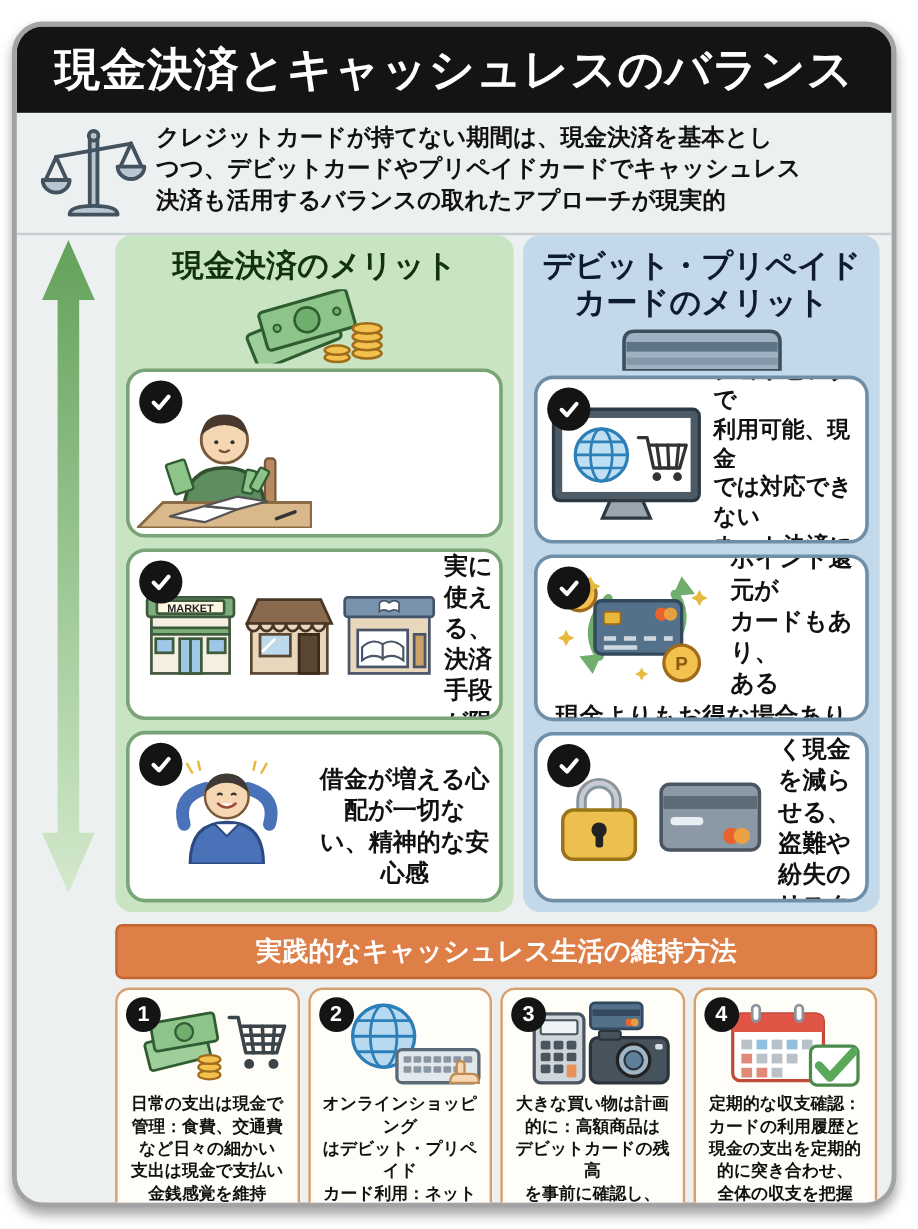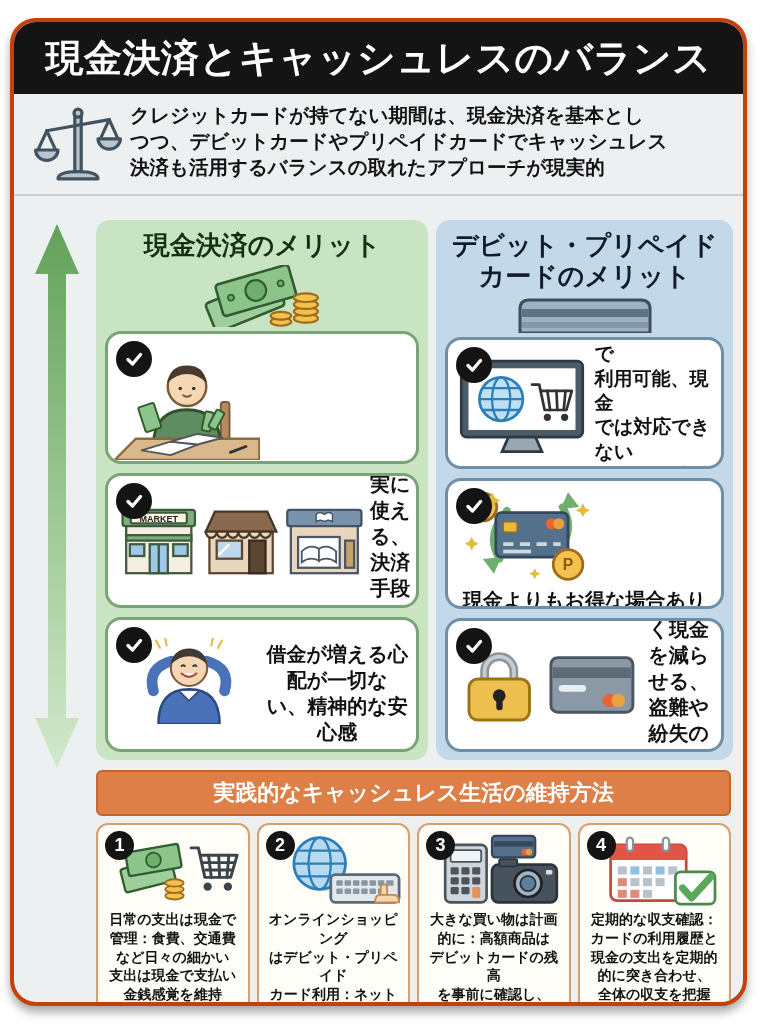--- a/index.html
+++ b/index.html
@@ -3,33 +3,33 @@
 <meta charset="utf-8">
 <style>
   html,body { margin:0; padding:0; }
   body {
     width:765px; height:1024px; background:#ffffff; position:relative;
     font-family:"Liberation Sans","DejaVu Sans",sans-serif;
     -webkit-font-smoothing:antialiased;
   }
   .frame {
     position:absolute; left:10px; top:18px; width:737px; height:988px;
-    box-sizing:border-box; background:#edf0f1; border:4px solid #c2410c;
+    box-sizing:border-box; background:#edf0f1; border:4px solid #a3a3a3;
     border-radius:26px; overflow:hidden; box-shadow:0 6px 10px rgba(0,0,0,.35);
     display:flex; flex-direction:column;
   }
   
   .header { background:#141414; height:72px; flex:0 0 auto; display:flex; align-items:center; justify-content:center; }
   .header .title { color:#fff; font-size:38px; font-weight:900; letter-spacing:.5px; white-space:nowrap; }
   
   .intro { flex:0 0 auto; height:102px; display:flex; align-items:center; gap:8px; padding:0 14px 4px 20px; box-sizing:border-box; border-bottom:2px solid #c8ced2; }
   .intro-icon { flex:0 0 auto; }
   .intro-text { font-size:19.5px; font-weight:800; line-height:1.32; color:#111; white-space:pre-line; }
   
-  .main { flex:0 0 auto; height:568px; display:flex; gap:8px; padding:24px 10px 4px 12px; box-sizing:border-box; }
+  .main { flex:0 0 auto; height:568px; display:flex; gap:8px; padding:0 10px 4px 12px; box-sizing:border-box; }
   .arrow-col { flex:0 0 62px; display:flex; justify-content:center; }
   .panel { flex:1 1 0; border-radius:14px; padding:8px 9px; box-sizing:border-box; display:flex; flex-direction:column; }
   .panel-green { background:#c9e4c3; }
   .panel-blue  { background:#c3d8e8; }
   .panel-title { text-align:center; font-weight:900; font-size:26px; line-height:1.18; white-space:pre-line; margin:2px 0; }
   .panel-green .panel-title { color:#12310f; }
   .panel-blue  .panel-title { color:#101b33; }
   .panel-illus { display:flex; justify-content:center; align-items:flex-end; }
   .panel-green .panel-illus { height:64px; }
   .panel-blue  .panel-illus { height:40px; }
@@ -297,20 +297,23 @@
                 <circle cx="118" cy="88" r="16" fill="#f2c14e" stroke="#a06b1a" stroke-width="3"></circle>
                 <text x="118" y="94" font-size="17" font-weight="bold" text-anchor="middle" fill="#8a5a10">P</text>
                 <g fill="#e7b93c">
                   <path d="M36 10 l3 6 l6 3 l-6 3 l-3 6 l-3 -6 l-6 -3 l6 -3 z"></path>
                   <path d="M134 22 l2.5 5 l5 2.5 l-5 2.5 l-2.5 5 l-2.5 -5 l-5 -2.5 l5 -2.5 z"></path>
                   <path d="M14 58 l2.5 5 l5 2.5 l-5 2.5 l-2.5 5 l-2.5 -5 l-5 -2.5 l5 -2.5 z"></path>
                   <path d="M82 92 l2 4 l4 2 l-4 2 l-2 4 l-2 -4 l-4 -2 l4 -2 z"></path>
                 </g>
               </svg>
             </div>
+            <div class="merit-text">ポイント還元が
+カードもあり、
+ある</div>
           </div>
           <div class="merit-extra">現金よりもお得な場合あり</div>
         </div>
 
         <div class="merit-card col">
           <div class="check-badge">
             <svg width="24" height="24" viewBox="0 0 24 24">
                 <path d="M6 12.5 L10.5 17 L18.5 7.5" stroke="#fff" stroke-width="3.4" fill="none" stroke-linecap="round" stroke-linejoin="round"></path>
               </svg>
           </div>

